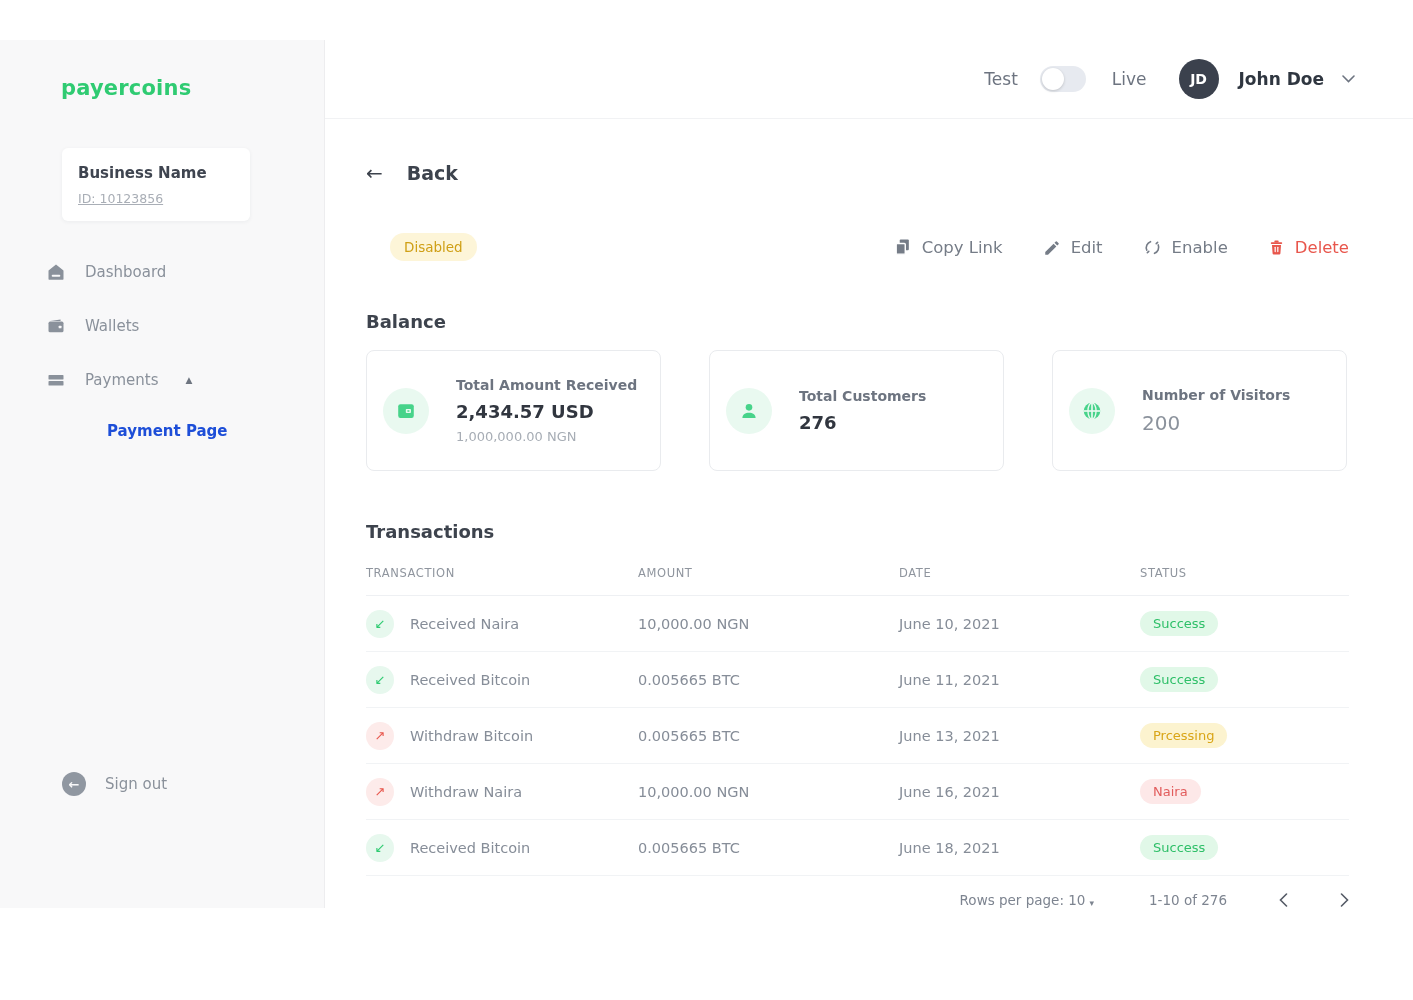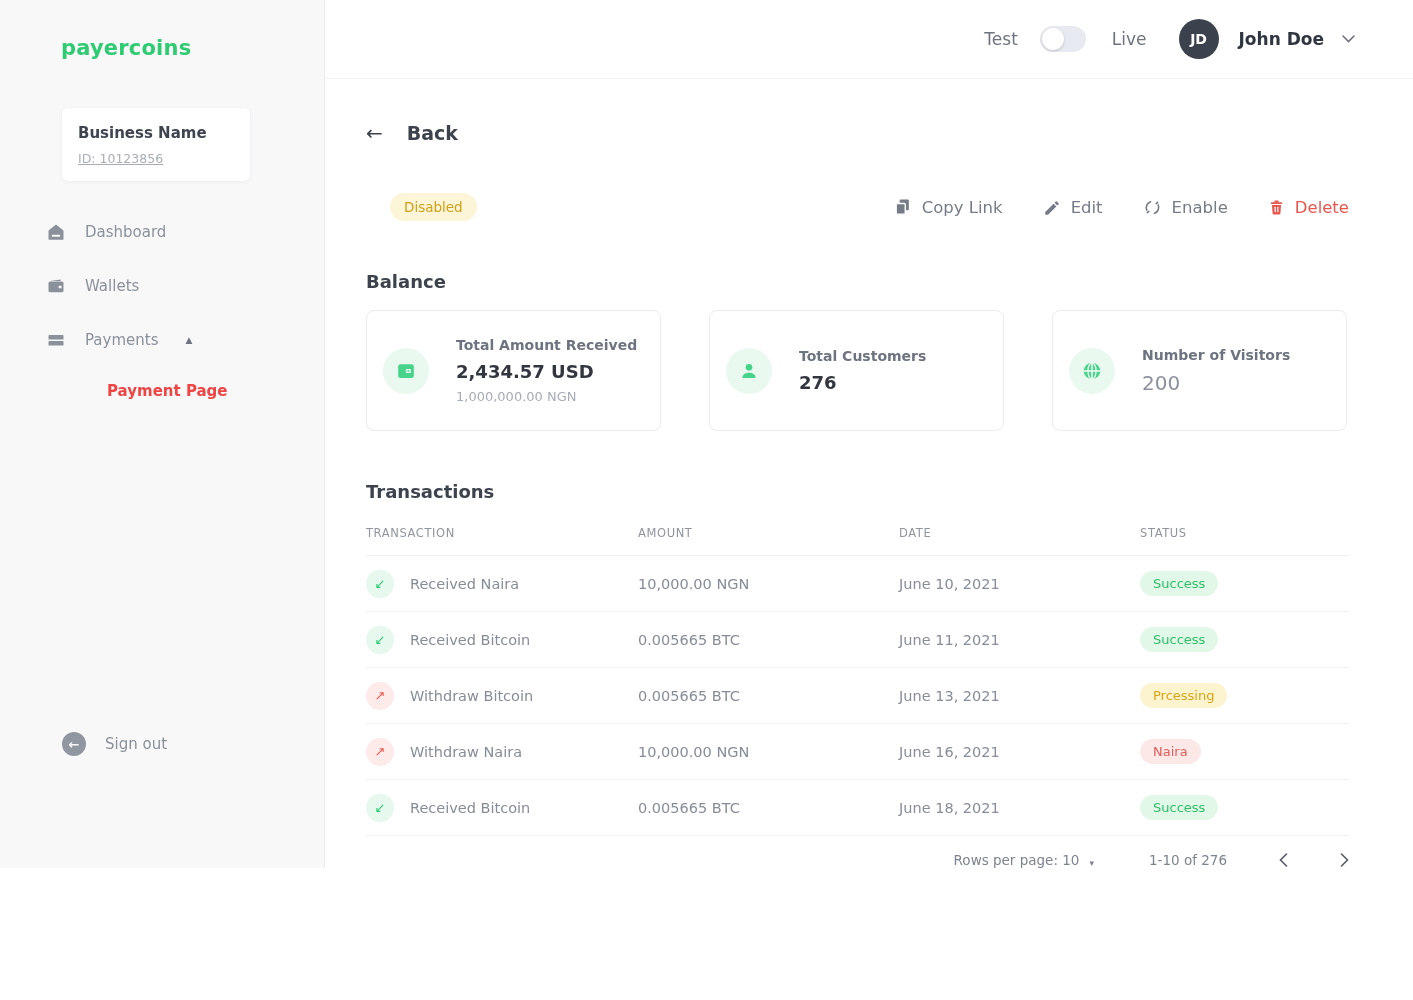--- a/index.html
+++ b/index.html
@@ -1,33 +1,33 @@
 <!DOCTYPE html>
 <html><head>
 <meta charset="utf-8">
 <style>
   * { margin:0; padding:0; box-sizing:border-box; }
   html,body { width:1413px; height:1000px; background:#fff; }
   body { font-family:"DejaVu Sans","Liberation Sans",sans-serif; color:#40454f; }
-  .app { display:flex; width:1413px; height:868px; overflow:hidden; background:#fff; }
+  .app { display:flex; width:1413px; height:868px; overflow:hidden; background:#fff;margin-top:40px; }
 
   
   .sidebar { width:325px; flex-shrink:0; background:#f8f8f9; border-right:1px solid #ededef; position:relative; }
   .logo { margin:36px 0 0 61px; font-size:21px; font-weight:bold; color:#2fcb72; letter-spacing:.2px; }
   .biz-card { margin:48px 0 0 62px; width:188px; background:#fff; border-radius:6px;
               box-shadow:0 1px 4px rgba(40,50,60,.06); padding:16px 14px 15px 16px; }
   .biz-name { font-size:15px; font-weight:bold; color:#3f4550; }
   .biz-id { font-size:12.5px; color:#a9aeb6; margin-top:9px;text-decoration:underline; }
   .nav { margin-top:24px; }
   .nav-item { display:flex; align-items:center; height:54px; padding-left:46px; gap:19px;
               font-size:15px; color:#8a919b; cursor:pointer; }
   .nav-item .nicon { width:20px; height:20px; display:flex; align-items:center; justify-content:center; }
   .nav-chevron { font-size:9px; color:#6e7580; margin-left:8px; }
   .nav-subitem { height:47px; display:flex; align-items:center; padding-left:107px;
-                 font-size:15px; font-weight:bold; color:#ef4444; cursor:pointer; }
+                 font-size:15px; font-weight:bold; color:#1d4ed8; cursor:pointer; }
   .signout { position:absolute; left:62px; bottom:112px; display:flex; align-items:center; gap:19px;
              color:#8a919b; font-size:15px; cursor:pointer; }
   .signout-circle { width:24px; height:24px; border-radius:50%; background:#9097a1; color:#f8f8f9;
                     display:flex; align-items:center; justify-content:center; font-size:13px; font-weight:bold; }
 
   
   .main { flex:1; display:flex; flex-direction:column; }
   .topbar { height:92px; border-bottom:1px solid #f1f2f4; display:flex; align-items:center;
             justify-content:flex-end; padding-right:58px; }
   .topbar-label { font-size:17px; color:#6d7480; }
@@ -77,21 +77,21 @@
   .dir-icon.in { background:#e7f8ee; color:#2fcb72; }
   .dir-icon.out { background:#fdebea; color:#e8564c; }
   .t-cell { font-size:14.5px; color:#868d98; }
   .pill { display:inline-block; font-size:13px; padding:5px 13px; border-radius:13px; }
   .pill.success { background:#e1f8e8; color:#2ebf68; }
   .pill.processing { background:#fcf3cf; color:#d9a517; }
   .pill.failed { background:#fde8e8; color:#e25c5c; }
 
   .pagination { width:983px; margin-top:16px; display:flex; align-items:center; justify-content:flex-end;
                 font-size:13.5px; color:#7d8490; }
-  .rpp { display:flex; align-items:flex-end; gap:10px; cursor:pointer; }
+  .rpp { display:flex; align-items:flex-end; gap:4px; cursor:pointer; }
   .rpp-caret { font-size:9px; color:#7d8490; }
   .pag-range { margin-left:55px; }
   .pag-btn { margin-left:52px; display:flex; cursor:pointer; }
 </style>
 </head>
 <body>
 
 <div class="app">
 
   <aside class="sidebar">

